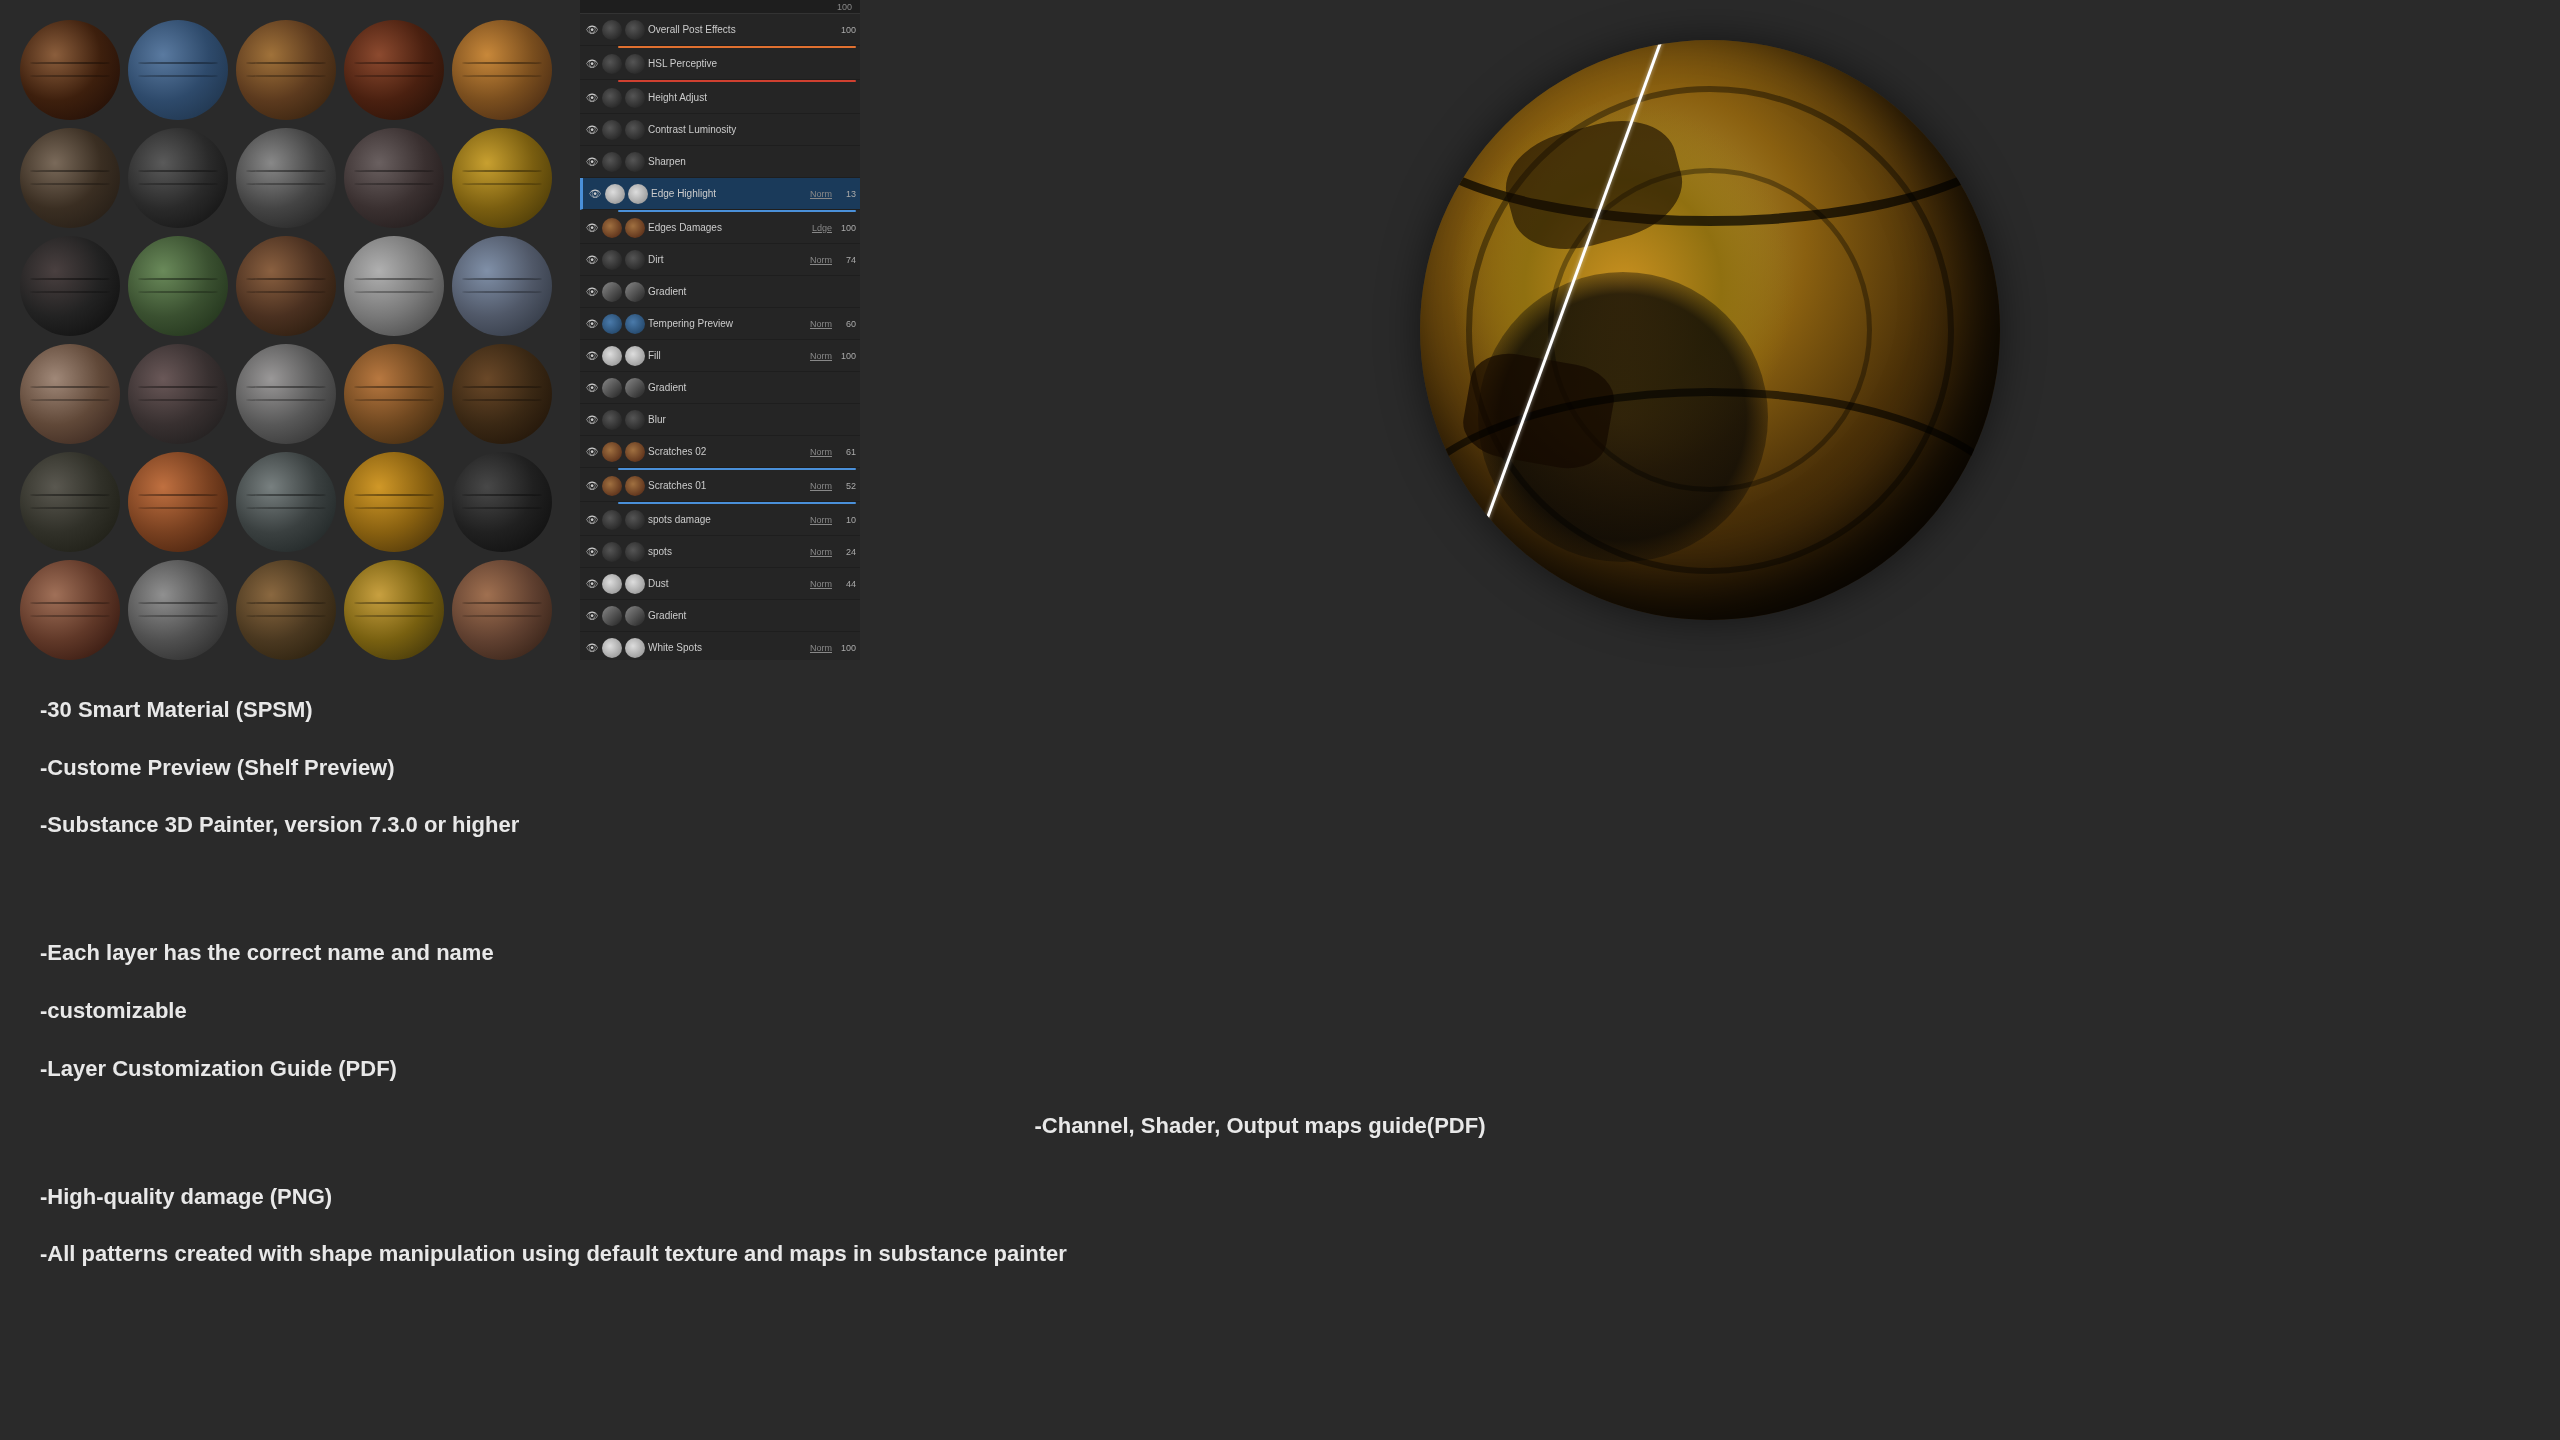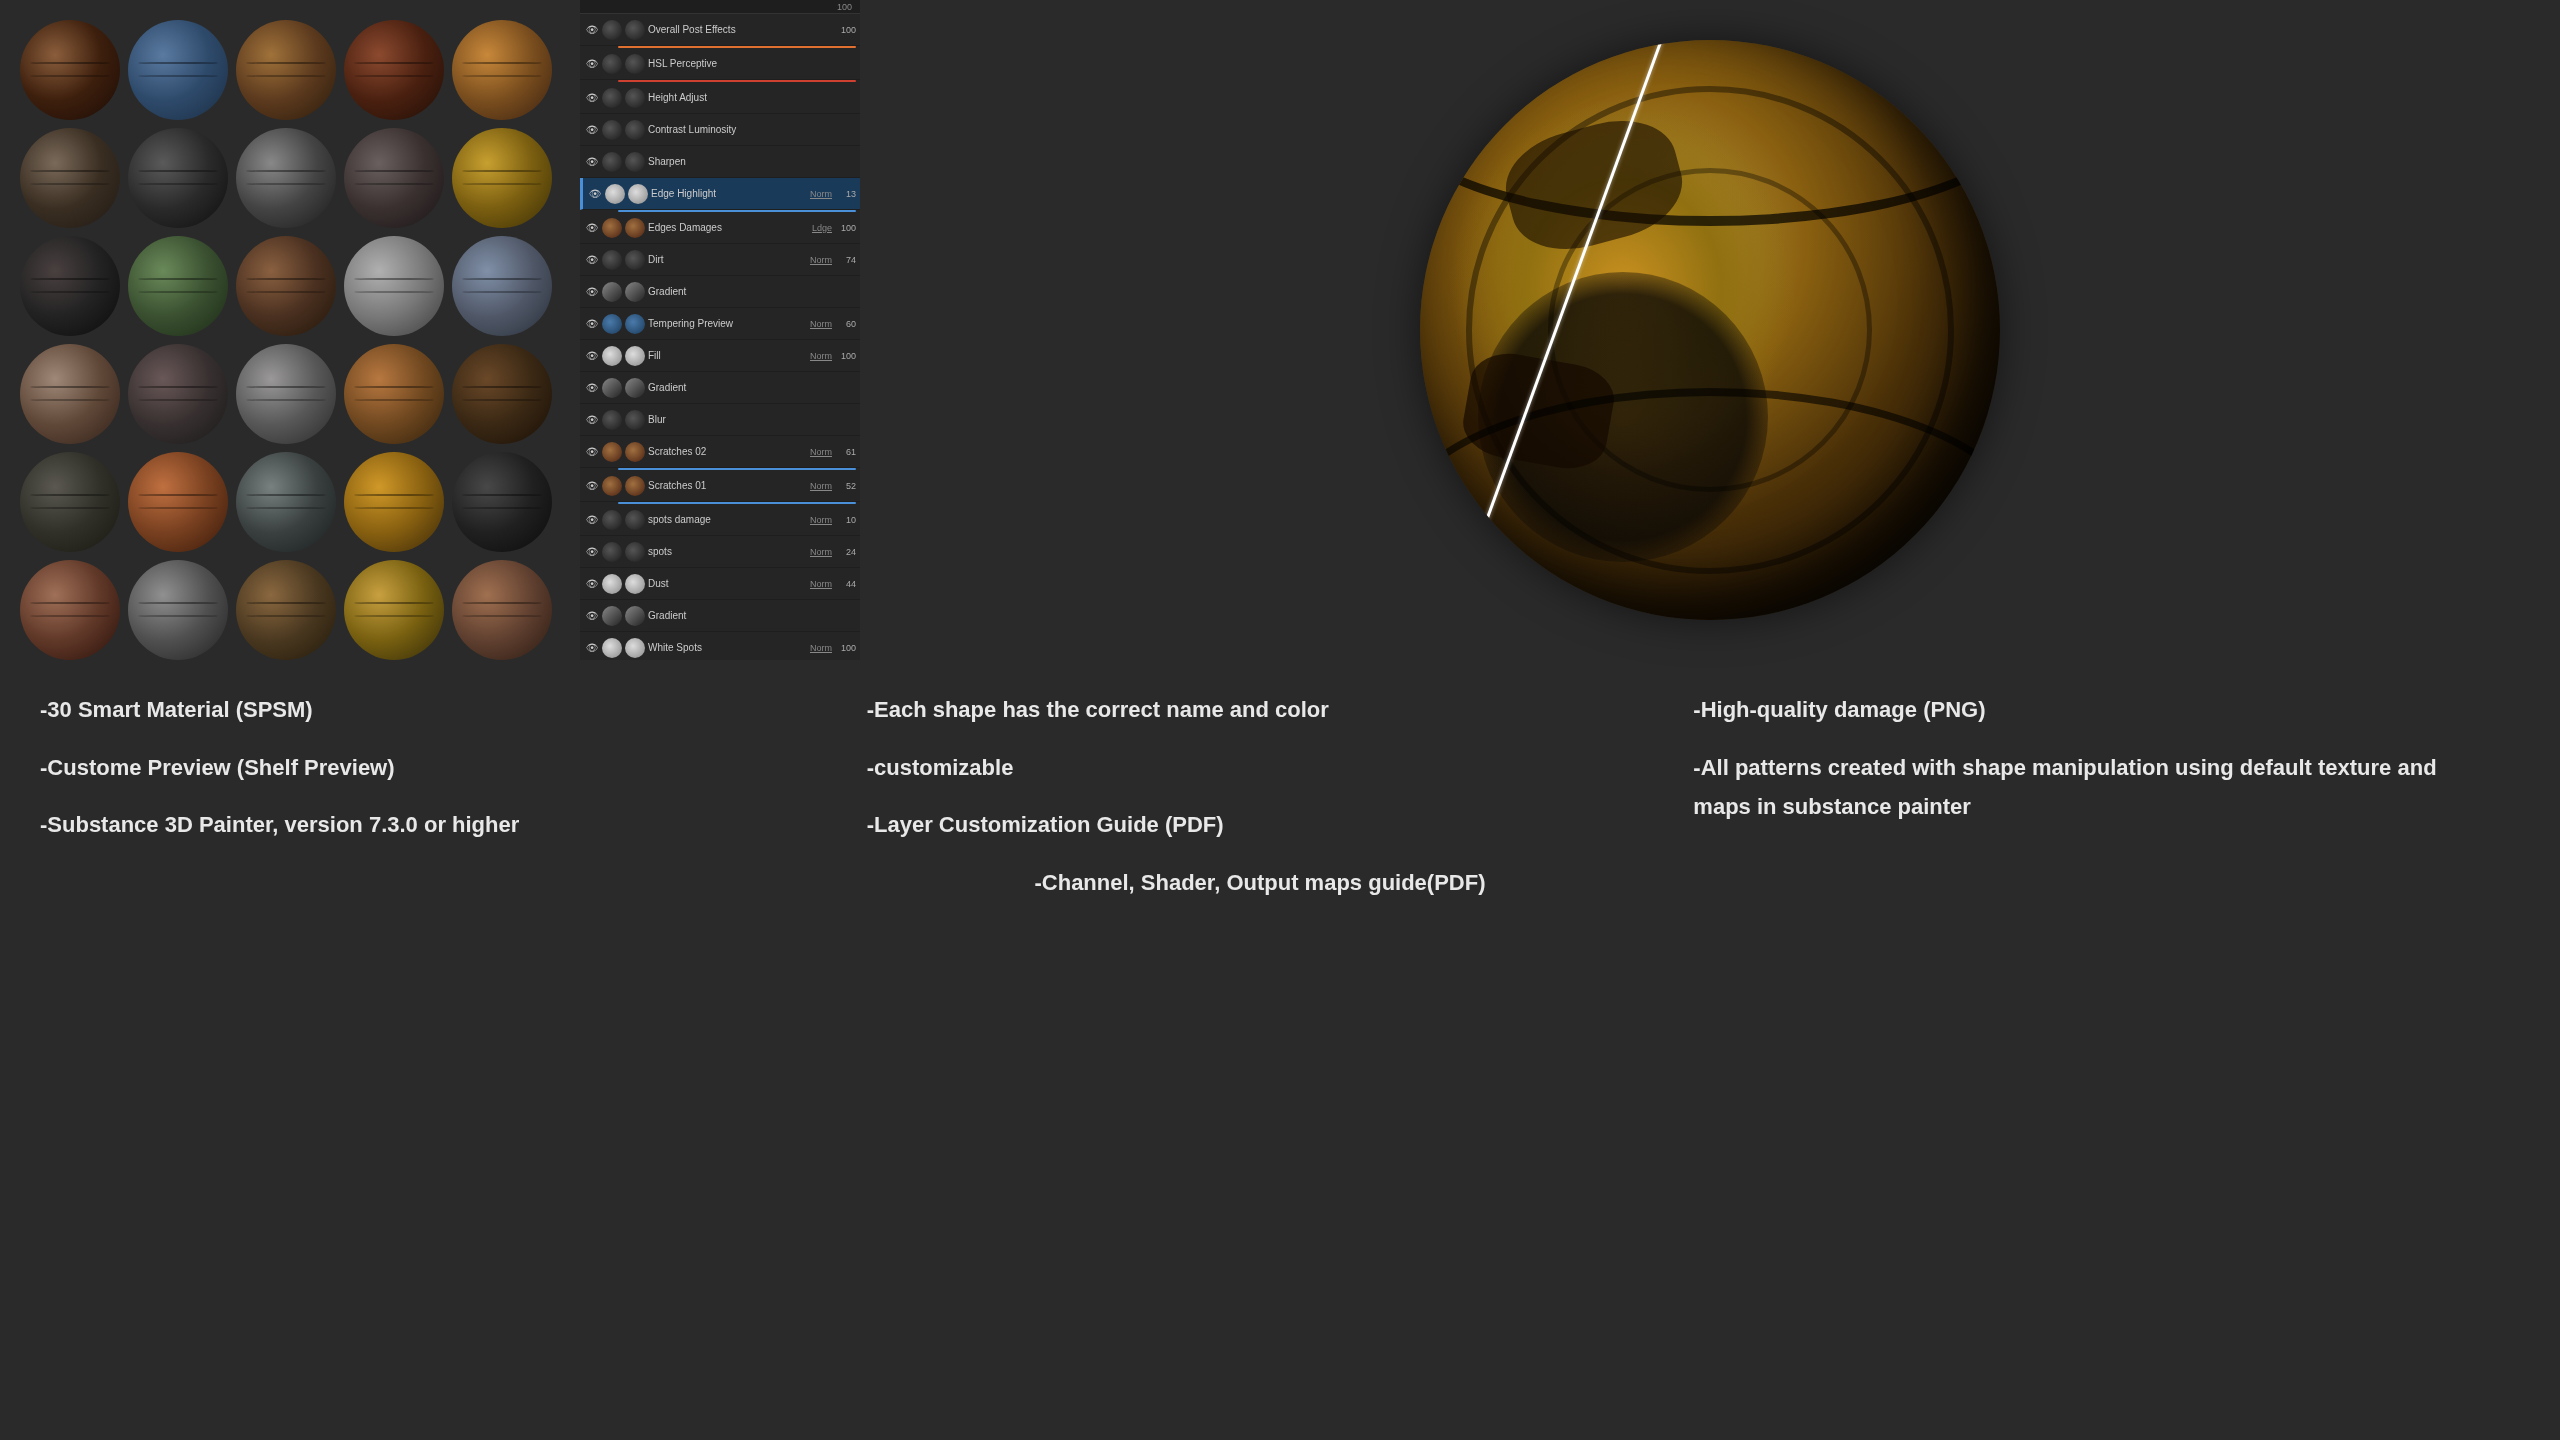--- a/index.html
+++ b/index.html
@@ -254,20 +254,21 @@
       transform: rotate(20deg);
       transform-origin: top center;
       z-index: 20;
       box-shadow: 0 0 4px rgba(255,255,255,0.5);
     }
 
     
     .bottom-section {
       padding: 30px 40px 20px 40px;
       display: flex;
+      flex-direction: column;
       gap: 0;
       flex: 1;
     }
 
     .bottom-col {
       flex: 1;
       padding-right: 40px;
     }
 
     .feature-text {
@@ -541,21 +542,21 @@
     <div class="bottom-col">
       <div class="feature-text" id="feature-left">
           <p style="margin-bottom: 18px;">-30 Smart Material  (SPSM)</p>
           <p style="margin-bottom: 18px;">-Custome Preview (Shelf Preview)</p>
           <p style="margin-bottom: 8px;">-Substance 3D Painter, version 7.3.0 or higher</p>
         </div>
     </div>
 
     <div class="bottom-col">
       <div class="feature-text" id="feature-center">
-          <p style="margin-bottom: 18px;">-Each shape has the correct name and color</p>
+          <p style="margin-bottom: 18px;">-Each layer has the correct name and name</p>
           <p style="margin-bottom: 18px;">-customizable</p>
           <p style="margin-bottom: 18px;">-Layer Customization Guide (PDF)</p>
           <p style="margin-bottom: 18px; text-align: center;">-Channel, Shader, Output maps guide(PDF)</p>
         </div>
     </div>
 
     <div class="bottom-col">
       <div class="feature-text" id="feature-right">
           <p style="margin-bottom: 18px;">-High-quality damage (PNG)</p>
           <p style="margin-bottom: 18px;">-All patterns created with shape manipulation using default texture and maps in substance painter</p>

